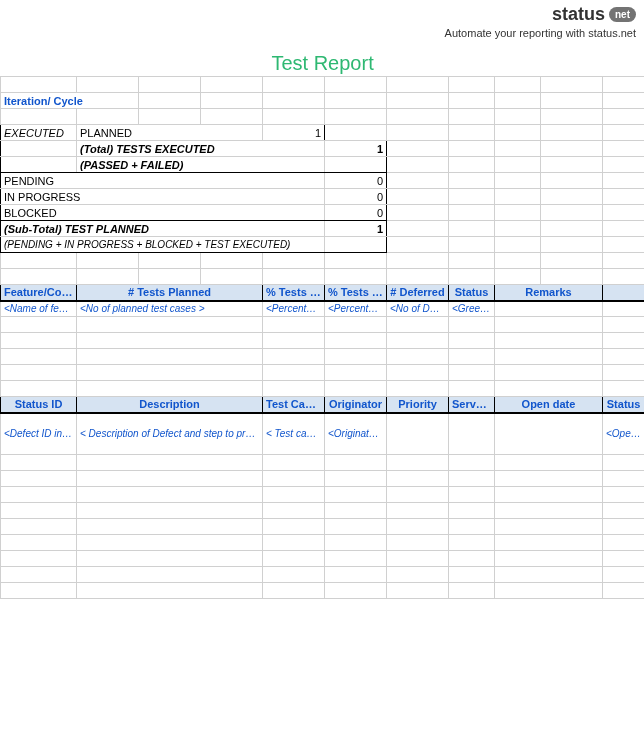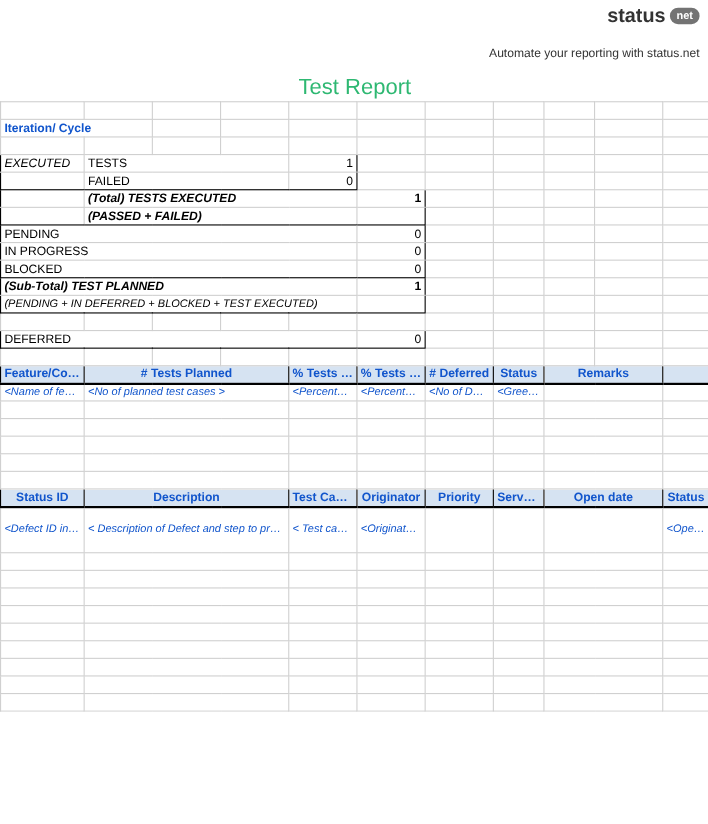--- a/index.html
+++ b/index.html
@@ -29,21 +29,21 @@
     background: #737373;
     color: #fff;
     font-size: 10px;
     font-weight: bold;
     padding: 2px 6px;
     border-radius: 8px;
   }
   .tagline {
     font-size: 11px;
     color: #333;
-    margin-top: 18px;
+    margin-top: 2px;
   }
   table.grid {
     border-collapse: collapse;
     width: 100%;
     table-layout: fixed;
   }
   table.grid td {
     border: 1px solid #d0d0d0;
     height: 16px;
     padding: 1px 3px;
@@ -162,33 +162,22 @@
         <td></td>
         <td></td>
         <td></td>
         <td></td>
         <td></td>
         <td></td>
       </tr>
 
 <tr>
   <td class="italic bblack-l bblack-t">EXECUTED</td>
-  <td colspan="3" class="bblack-t bblack-l">TESTS</td>
+  <td colspan="3" class="bblack-t bblack-l">PLANNED</td>
   <td class="right bblack-t bblack-l bblack-r">1</td>
-  <td></td>
-        <td></td>
-        <td></td>
-        <td></td>
-        <td></td>
-        <td></td>
-</tr>
-<tr>
-  <td class="bblack-l bblack-b"></td>
-  <td colspan="3" class="bblack-t bblack-l bblack-b">FAILED</td>
-  <td class="right bblack-t bblack-l bblack-r bblack-b">0</td>
   <td></td>
         <td></td>
         <td></td>
         <td></td>
         <td></td>
         <td></td>
 </tr>
 <tr>
   <td class="bblack-l"></td>
   <td colspan="4" class="bold italic">(Total) TESTS EXECUTED</td>
@@ -239,50 +228,41 @@
 <tr>
   <td colspan="5" class="bold italic bblack-l">(Sub-Total) TEST PLANNED</td>
   <td class="right bold bblack-r">1</td>
   <td></td>
         <td></td>
         <td></td>
         <td></td>
         <td></td>
 </tr>
 <tr>
-  <td colspan="5" class="italic bblack-l bblack-b" style="font-size:10px">(PENDING + IN DEFERRED + BLOCKED + TEST  EXECUTED)</td>
+  <td colspan="5" class="italic bblack-l bblack-b" style="font-size:10px">(PENDING + IN PROGRESS + BLOCKED + TEST  EXECUTED)</td>
   <td class="bblack-r bblack-b"></td>
   <td></td>
         <td></td>
         <td></td>
         <td></td>
         <td></td>
 </tr>
 <tr>
         <td></td>
         <td></td>
         <td></td>
         <td></td>
         <td></td>
         <td></td>
         <td></td>
         <td></td>
         <td></td>
         <td></td>
         <td></td>
       </tr>
-<tr>
-  <td colspan="5" class="bblack-l bblack-t bblack-b">DEFERRED</td>
-  <td class="right bblack-r bblack-t bblack-b">0</td>
-  <td></td>
-        <td></td>
-        <td></td>
-        <td></td>
-        <td></td>
-</tr>
 <tr>
         <td></td>
         <td></td>
         <td></td>
         <td></td>
         <td></td>
         <td></td>
         <td></td>
         <td></td>
         <td></td>

